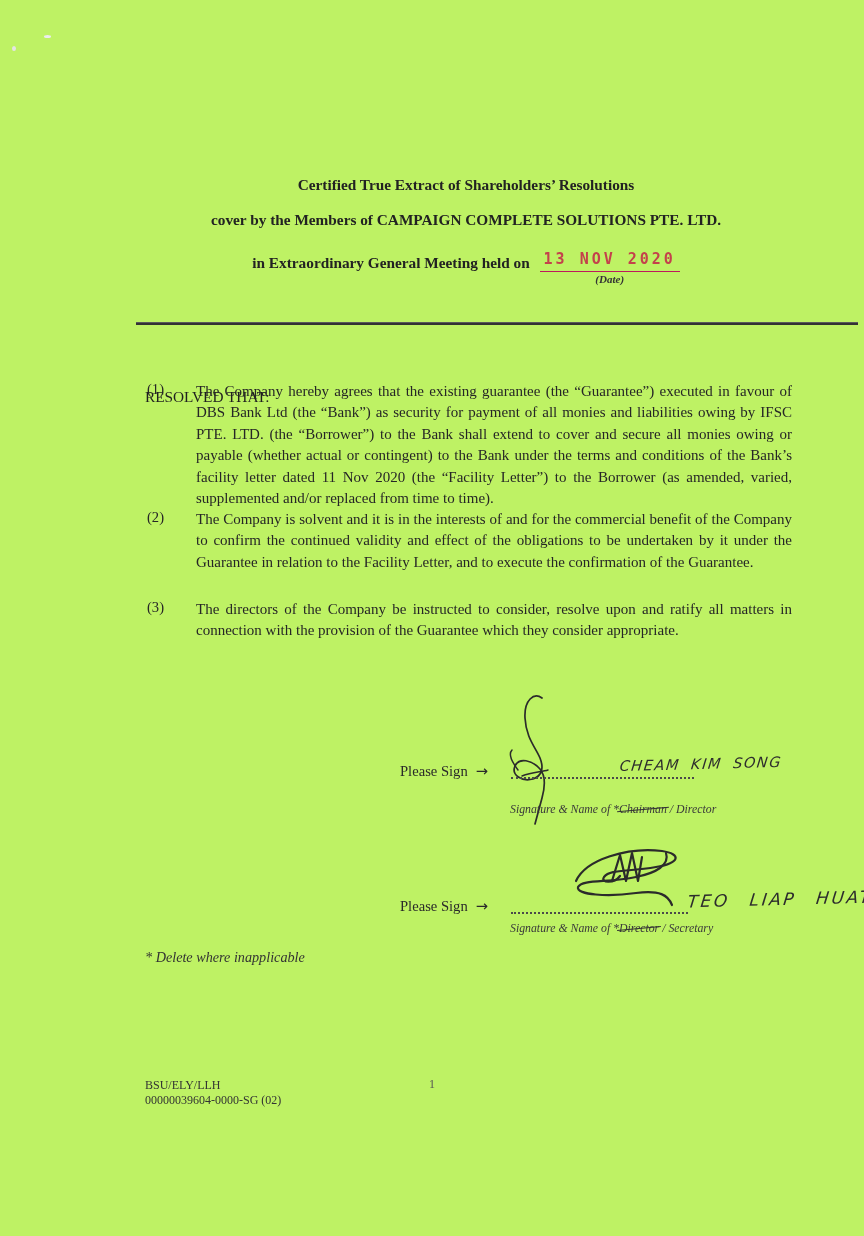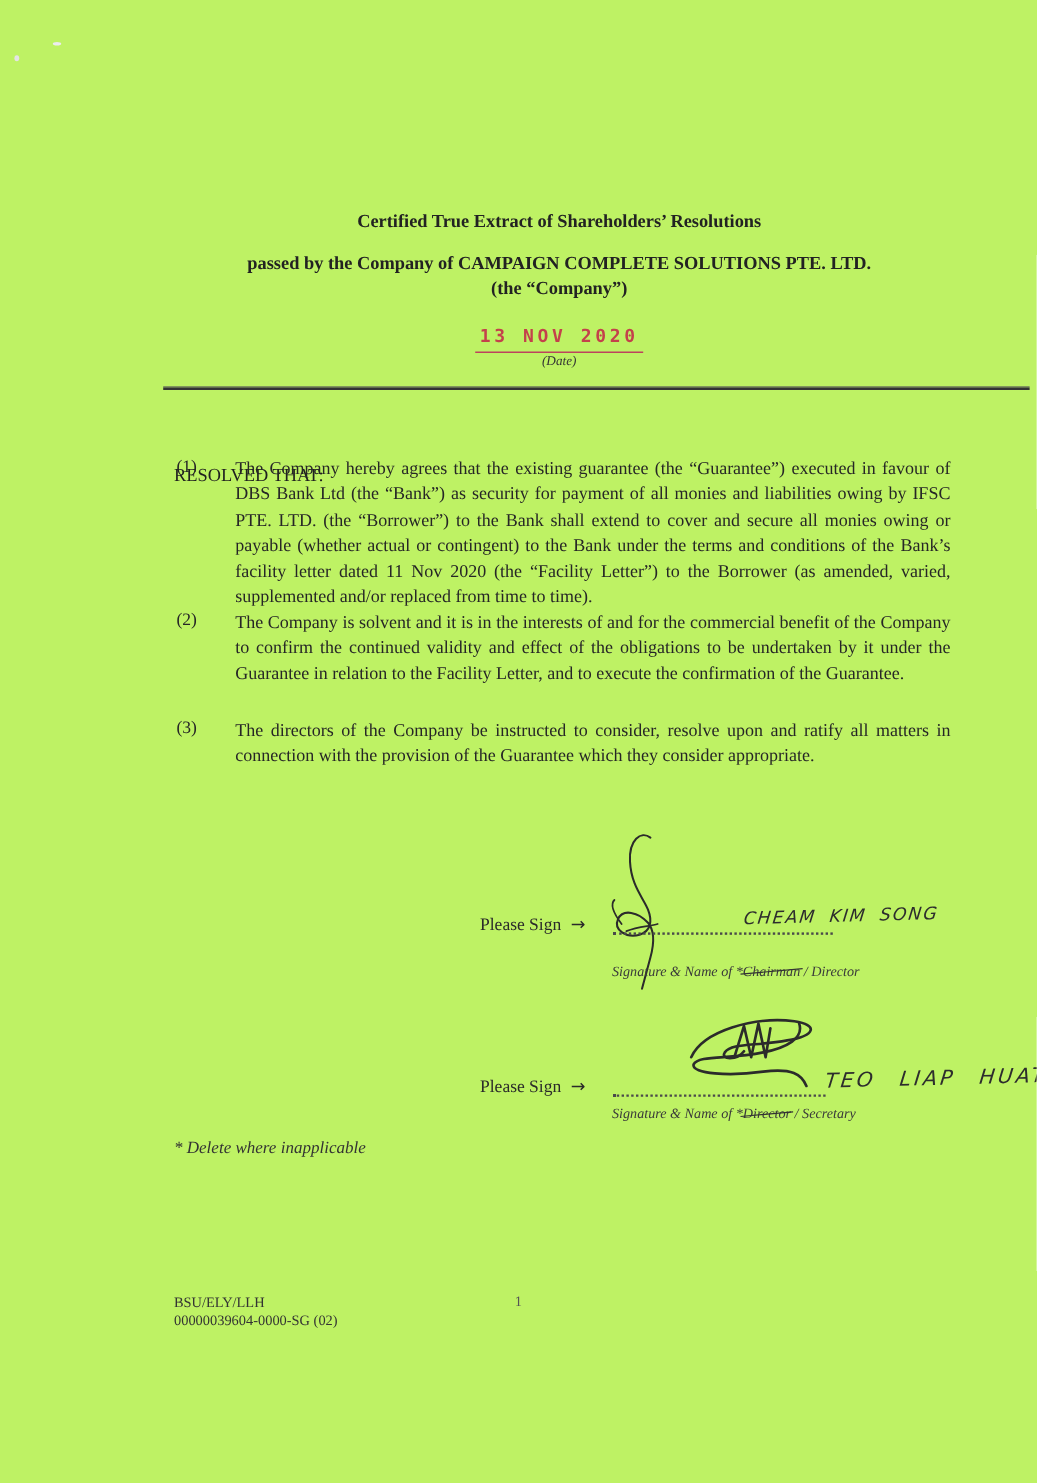--- a/index.html
+++ b/index.html
@@ -22,21 +22,21 @@
   .passed-line { margin-top:17px; font-size:15.3px; font-weight:bold; }
   .company-ref { margin-top:3px; font-size:15.3px; font-weight:bold; }
   .meeting-line { margin-top:21px; font-size:15.3px; font-weight:bold;
                   display:flex; justify-content:center; align-items:flex-end; gap:10px; }
   .u { text-underline-offset:2px; }
 
   .date-widget { position:relative; width:140px; border-bottom:1px solid #be185d; padding:0 2px 3px; }
   .date-stamp { font-family:"DejaVu Sans Mono", monospace; font-weight:bold; font-size:15px;
                 letter-spacing:3px; color:#c4414b; white-space:nowrap; text-align:center; }
   .date-label { position:absolute; top:100%; left:0; right:0; margin-top:2px; text-align:center;
-                font-style:italic; font-weight:normal; font-size:11px; color:#333; }
+                font-style:italic; font-weight:bold; font-size:11px; color:#333; }
 
   
   .thick-rule { position:absolute; top:322px; left:136px; width:722px; height:2px;
                 border-top:1px solid #5a5a5a; border-bottom:2px solid #333; }
 
   
   .resolved-heading { position:absolute; top:342px; left:145px; font-size:15.3px; font-weight:normal; color:#1f1f1f;margin-top:46px; }
 
   .res-item { position:absolute; left:147px; width:645px; display:flex; }
   .res-item .num { width:49px; flex:none; font-size:14.6px; }
@@ -85,24 +85,24 @@
 <body>
 
 <div class="page">
 
   <div class="noise-a"></div>
   <div class="noise-b"></div>
 
   <div class="header">
     <div class="doc-title">Certified True Extract of Shareholders’ Resolutions</div>
     <div class="passed-line">
-      <span>passed by the Company of </span><span class="u">CAMPAIGN COMPLETE SOLUTIONS PTE. LTD.</span>
+      <span>cover by the Members of </span><span class="u">CAMPAIGN COMPLETE SOLUTIONS PTE. LTD.</span>
     </div>
-    <div class="company-ref">(the “Company”)</div>
     <div class="meeting-line">
+      <span>in Extraordinary General Meeting held on</span>
       <span class="date-widget">
         <span class="date-stamp">13 NOV 2020</span>
         <span class="date-label">(Date)</span>
       </span>
     </div>
   </div>
 
   <div class="thick-rule"></div>
 
   <div class="resolved-heading">RESOLVED THAT:</div>

